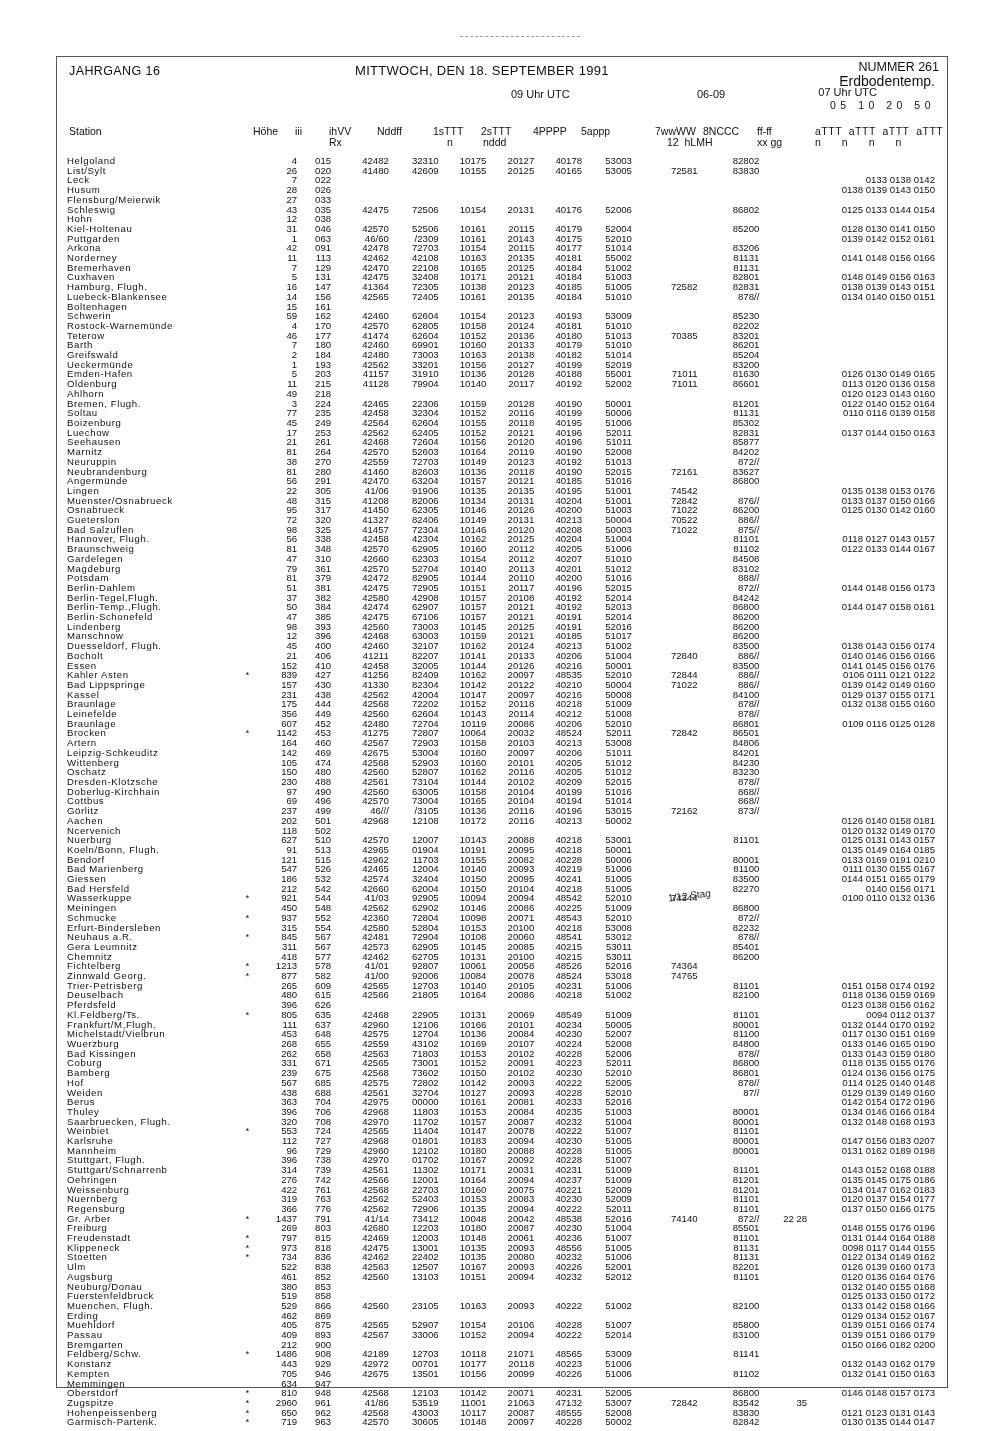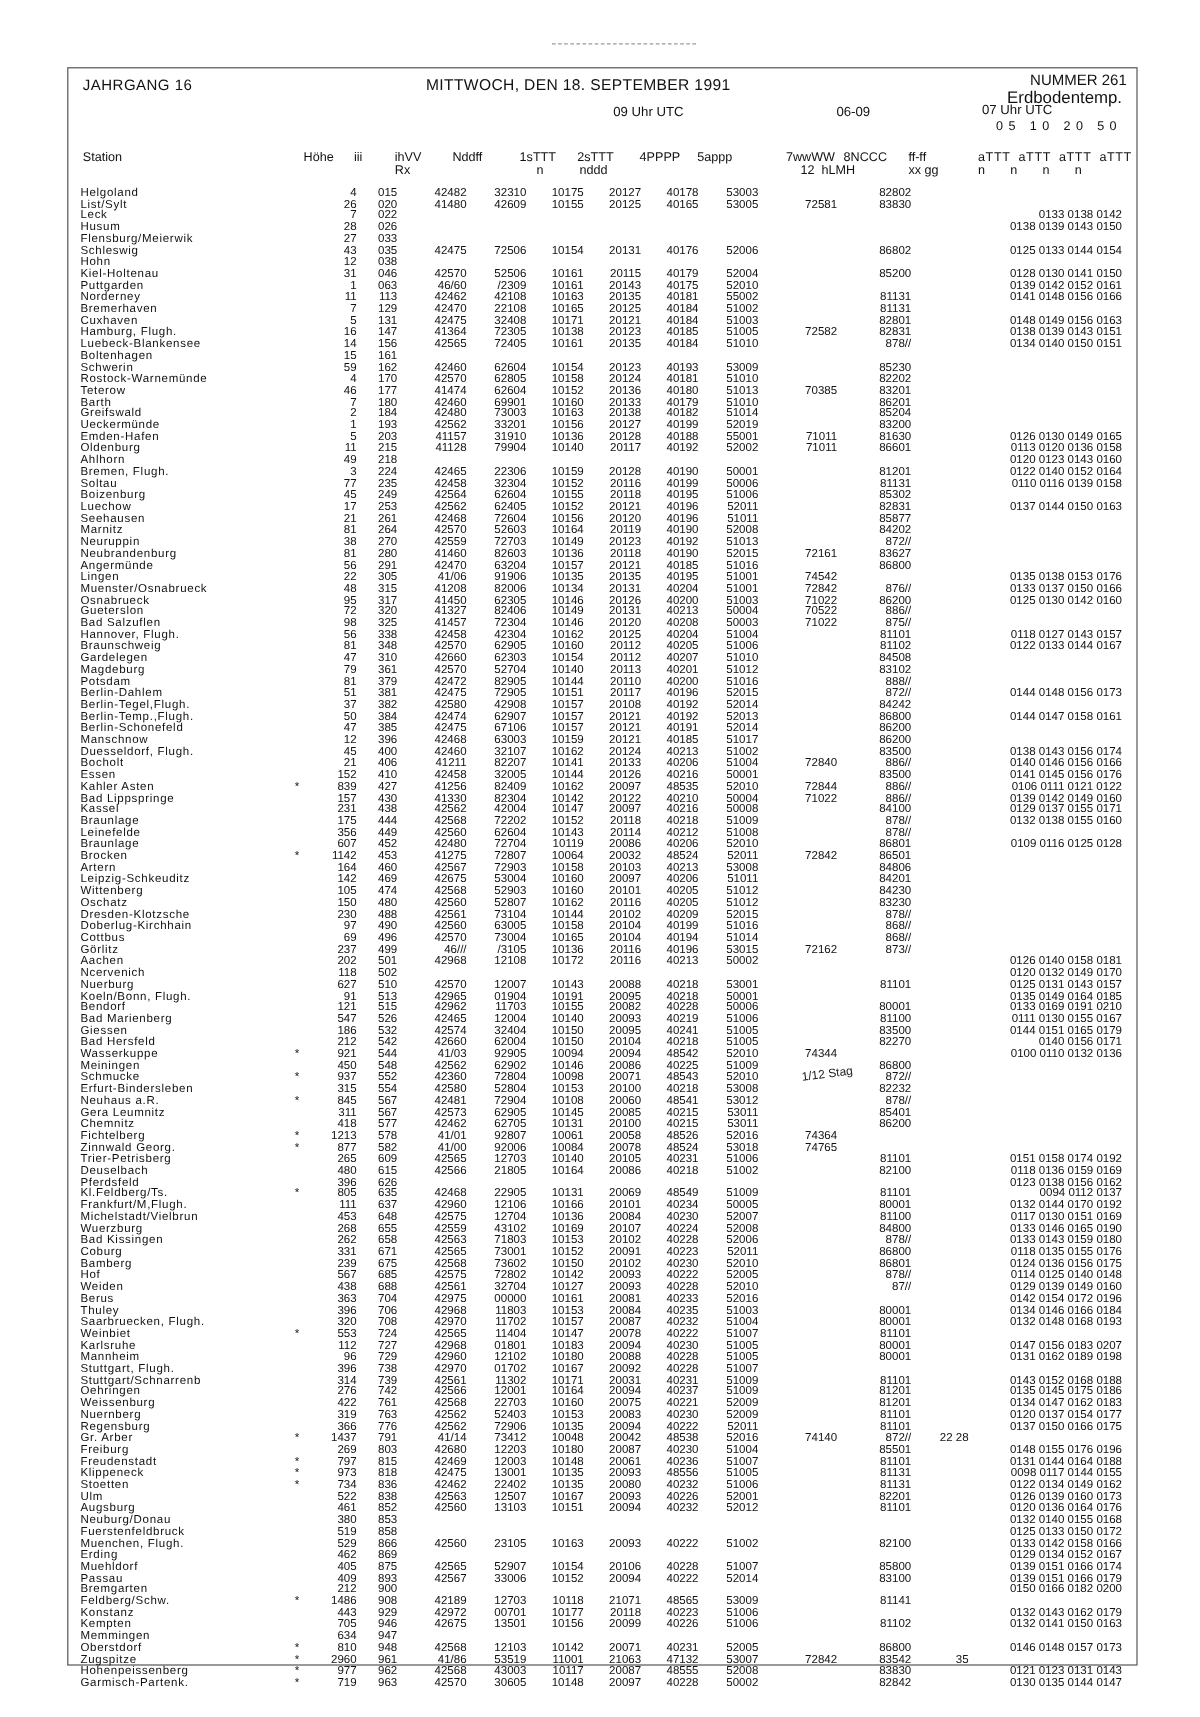--- a/index.html
+++ b/index.html
@@ -217,20 +217,36 @@
               <td class="c-e nums">10161</td>
               <td class="c-f nums">20143</td>
               <td class="c-g nums">40175</td>
               <td class="c-h nums">52010</td>
               <td class="c-i nums"></td>
               <td class="c-j nums"></td>
               <td class="c-k nums"></td>
               <td class="c-l nums">0139 0142 0152 0161</td>
             </tr>
             <tr>
+              <td class="c-station">Arkona</td>
+              <td class="c-star"></td>
+              <td class="c-a nums">42</td>
+              <td class="c-b nums">091</td>
+              <td class="c-c nums">42478</td>
+              <td class="c-d nums">72703</td>
+              <td class="c-e nums">10154</td>
+              <td class="c-f nums">20115</td>
+              <td class="c-g nums">40177</td>
+              <td class="c-h nums">51014</td>
+              <td class="c-i nums"></td>
+              <td class="c-j nums">83206</td>
+              <td class="c-k nums"></td>
+              <td class="c-l nums"></td>
+            </tr>
+            <tr>
               <td class="c-station">Norderney</td>
               <td class="c-star"></td>
               <td class="c-a nums">11</td>
               <td class="c-b nums">113</td>
               <td class="c-c nums">42462</td>
               <td class="c-d nums">42108</td>
               <td class="c-e nums">10163</td>
               <td class="c-f nums">20135</td>
               <td class="c-g nums">40181</td>
               <td class="c-h nums">55002</td>
@@ -819,20 +835,36 @@
               <td class="c-station">Berlin-Schonefeld</td>
               <td class="c-star"></td>
               <td class="c-a nums">47</td>
               <td class="c-b nums">385</td>
               <td class="c-c nums">42475</td>
               <td class="c-d nums">67106</td>
               <td class="c-e nums">10157</td>
               <td class="c-f nums">20121</td>
               <td class="c-g nums">40191</td>
               <td class="c-h nums">52014</td>
+              <td class="c-i nums"></td>
+              <td class="c-j nums">86200</td>
+              <td class="c-k nums"></td>
+              <td class="c-l nums"></td>
+            </tr>
+            <tr>
+              <td class="c-station">Lindenberg</td>
+              <td class="c-star"></td>
+              <td class="c-a nums">98</td>
+              <td class="c-b nums">393</td>
+              <td class="c-c nums">42560</td>
+              <td class="c-d nums">73003</td>
+              <td class="c-e nums">10145</td>
+              <td class="c-f nums">20125</td>
+              <td class="c-g nums">40191</td>
+              <td class="c-h nums">52016</td>
               <td class="c-i nums"></td>
               <td class="c-j nums">86200</td>
               <td class="c-k nums"></td>
               <td class="c-l nums"></td>
             </tr>
             <tr>
               <td class="c-station">Manschnow</td>
               <td class="c-star"></td>
               <td class="c-a nums">12</td>
               <td class="c-b nums">396</td>
@@ -2107,21 +2139,21 @@
               <td class="c-g nums">47132</td>
               <td class="c-h nums">53007</td>
               <td class="c-i nums">72842</td>
               <td class="c-j nums">83542</td>
               <td class="c-k nums">35</td>
               <td class="c-l nums"></td>
             </tr>
             <tr>
               <td class="c-station">Hohenpeissenberg</td>
               <td class="c-star">*</td>
-              <td class="c-a nums">977</td>
+              <td class="c-a nums">650</td>
               <td class="c-b nums">962</td>
               <td class="c-c nums">42568</td>
               <td class="c-d nums">43003</td>
               <td class="c-e nums">10117</td>
               <td class="c-f nums">20087</td>
               <td class="c-g nums">48555</td>
               <td class="c-h nums">52008</td>
               <td class="c-i nums"></td>
               <td class="c-j nums">83830</td>
               <td class="c-k nums"></td>

